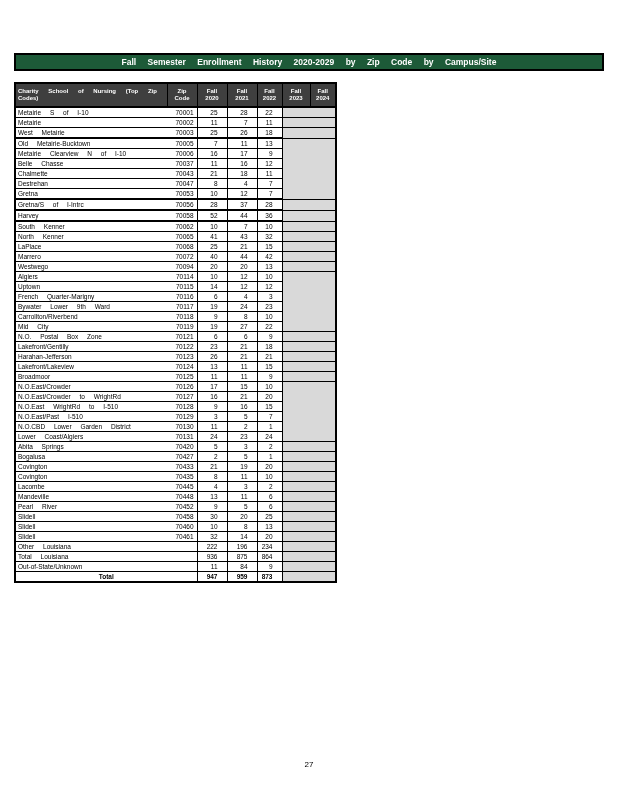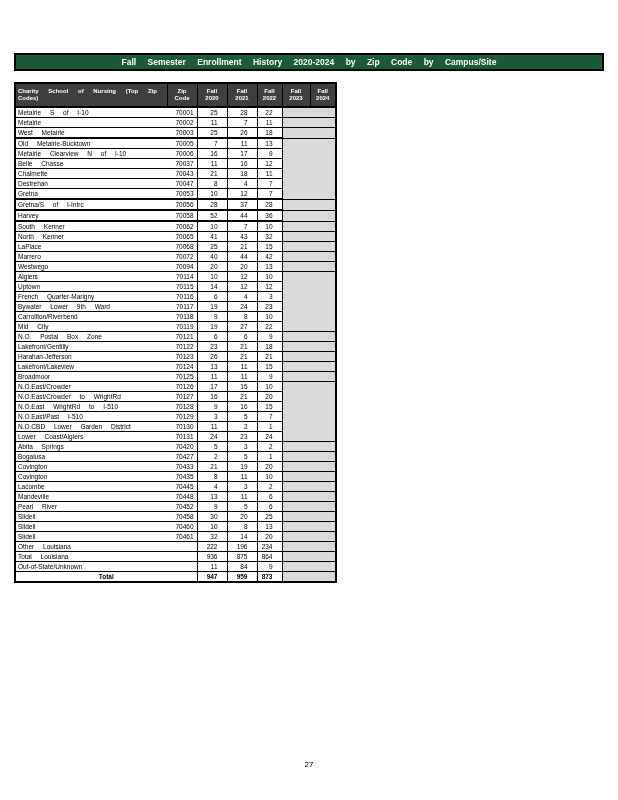--- a/index.html
+++ b/index.html
@@ -51,21 +51,21 @@
     position:absolute;left:0;top:760px;width:100%;
     text-align:center;font-size:8px;color:#000;
   }
 </style>
 </head>
 <body style="--title-bg: #1d5a38; --title-fg: #ffffff; --header-bg: #3f3f3f; --header-fg: #ffffff; --empty-bg: #d9d9d9;">
 
 <div class="document">
 
   <div class="title-bar">
-    <span>Fall Semester Enrollment History 2020-2024 by Zip Code by Campus/Site</span>
+    <span>Fall Semester Enrollment History 2020-2029 by Zip Code by Campus/Site</span>
   </div>
 
   <table class="report-table">
     <colgroup>
       <col class="c-label">
         <col class="c-zip">
         <col class="c-y20">
         <col class="c-y21">
         <col class="c-y22">
         <col class="c-y23">

